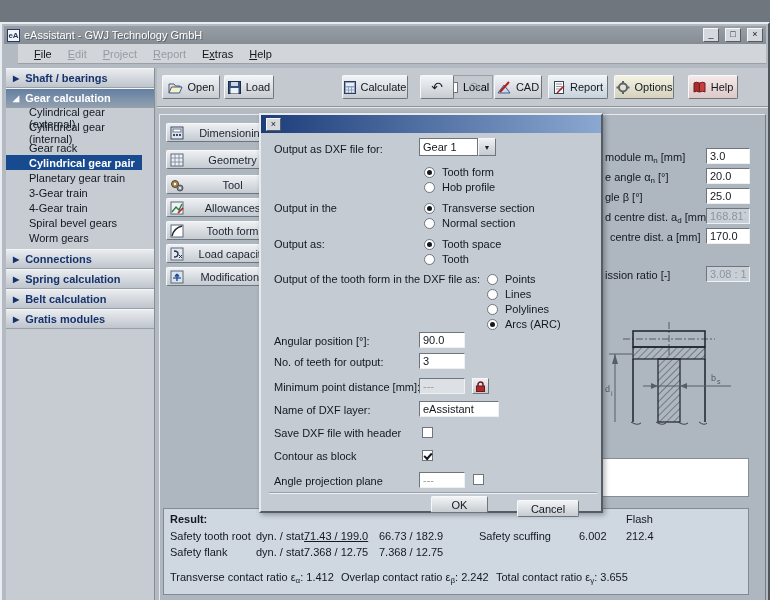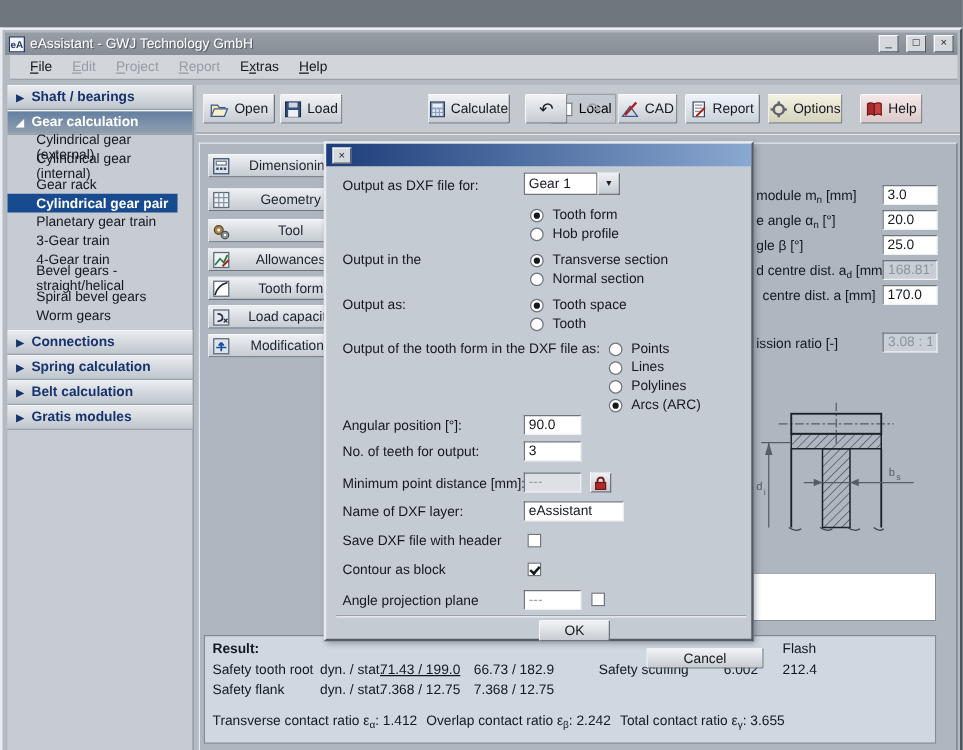--- a/index.html
+++ b/index.html
@@ -10,21 +10,21 @@
   
   #titlebar{left:2px;top:2px;right:2px;height:18px;background:linear-gradient(#979ea6,#868d95);
             display:flex;align-items:center;padding:0 3px;gap:4px;}
   #titlebar .ttl{color:#fff;font-weight:normal;font-size:11px;text-shadow:1px 1px 0 #5a6068;}
   .appicon{width:13px;height:13px;background:#f2f4f6;border:1px solid #273a66;color:#273a66;
            font-size:8px;font-weight:bold;display:flex;align-items:center;justify-content:center;}
   .winbtn{width:16px;height:14px;margin-left:2px;background:#d5d9dd;border:1px solid;
           border-color:#f4f6f8 #565c64 #565c64 #f4f6f8;font-size:9px;line-height:11px;
           text-align:center;color:#14181f;}
   
-  #menubar{left:6px;top:20px;right:2px;height:20px;background:#d2d5da;border-bottom:1px solid #9aa0a8;
+  #menubar{left:16px;top:20px;right:2px;height:20px;background:#d2d5da;border-bottom:1px solid #9aa0a8;
            display:flex;align-items:center;padding-left:8px;gap:0;}
   .mitem{font-size:11px;padding:2px 8px;color:#14181f;}
   .mitem.dis{color:#959ca4;}
   .mitem .u{text-decoration:underline;}
   
   #toolbar{left:155px;top:44px;width:611px;height:40px;background:#c3c9cf;
            border-bottom:2px groove #e3e7ea;}
   .tbtn{position:absolute;top:7px;height:24px;background:linear-gradient(#f2f4f6,#c7ccd2);
         border:1px solid;border-color:#f6f8fa #6e757d #6e757d #f6f8fa;border-radius:2px;
         display:flex;align-items:center;justify-content:center;gap:5px;font-size:11px;color:#14181f;}
@@ -229,21 +229,20 @@
       <span>Gear calculation</span>
     </div>
     <div class="slist">
       <div class="sitem">Cylindrical gear (external)</div>
       <div class="sitem">Cylindrical gear (internal)</div>
       <div class="sitem">Gear rack</div>
       <div class="sitem sel">Cylindrical gear pair</div>
       <div class="sitem">Planetary gear train</div>
       <div class="sitem">3-Gear train</div>
       <div class="sitem">4-Gear train</div>
-      <div class="sitem">Bevel gears - straight/helical</div>
       <div class="sitem">Spiral bevel gears</div>
       <div class="sitem">Worm gears</div>
     </div>
     <div class="sect">
       <span class="tri">▶</span>
       <span>Connections</span>
     </div>
     <div class="sect">
       <span class="tri">▶</span>
       <span>Spring calculation</span>
@@ -463,17 +462,17 @@
 
     <div class="dlbl" style="left:13px;top:335px;">Contour as block</div>
     <div class="cbx on" style="left:161px;top:335px;"></div>
 
     <div class="dlbl" style="left:13px;top:360px;">Angle projection plane</div>
     <input class="dinp" style="left: 158px; top: 357px; width: 46px; color: rgb(149, 156, 164);" value="---">
     <div class="cbx" style="left:212px;top:359px;"></div>
 
     <div class="sepline" style="top:377px;"></div>
     <div class="dbtn" style="left:170px;top:381px;width:57px;">OK</div>
-    <div class="dbtn" style="left:256px;top:403px;width:94px;">Cancel</div>
+    <div class="dbtn" style="left:256px;top:385px;width:62px;">Cancel</div>
   </div>
 
   <div class="abs" id="statusbar"></div>
 </div>
 
 </body></html>

